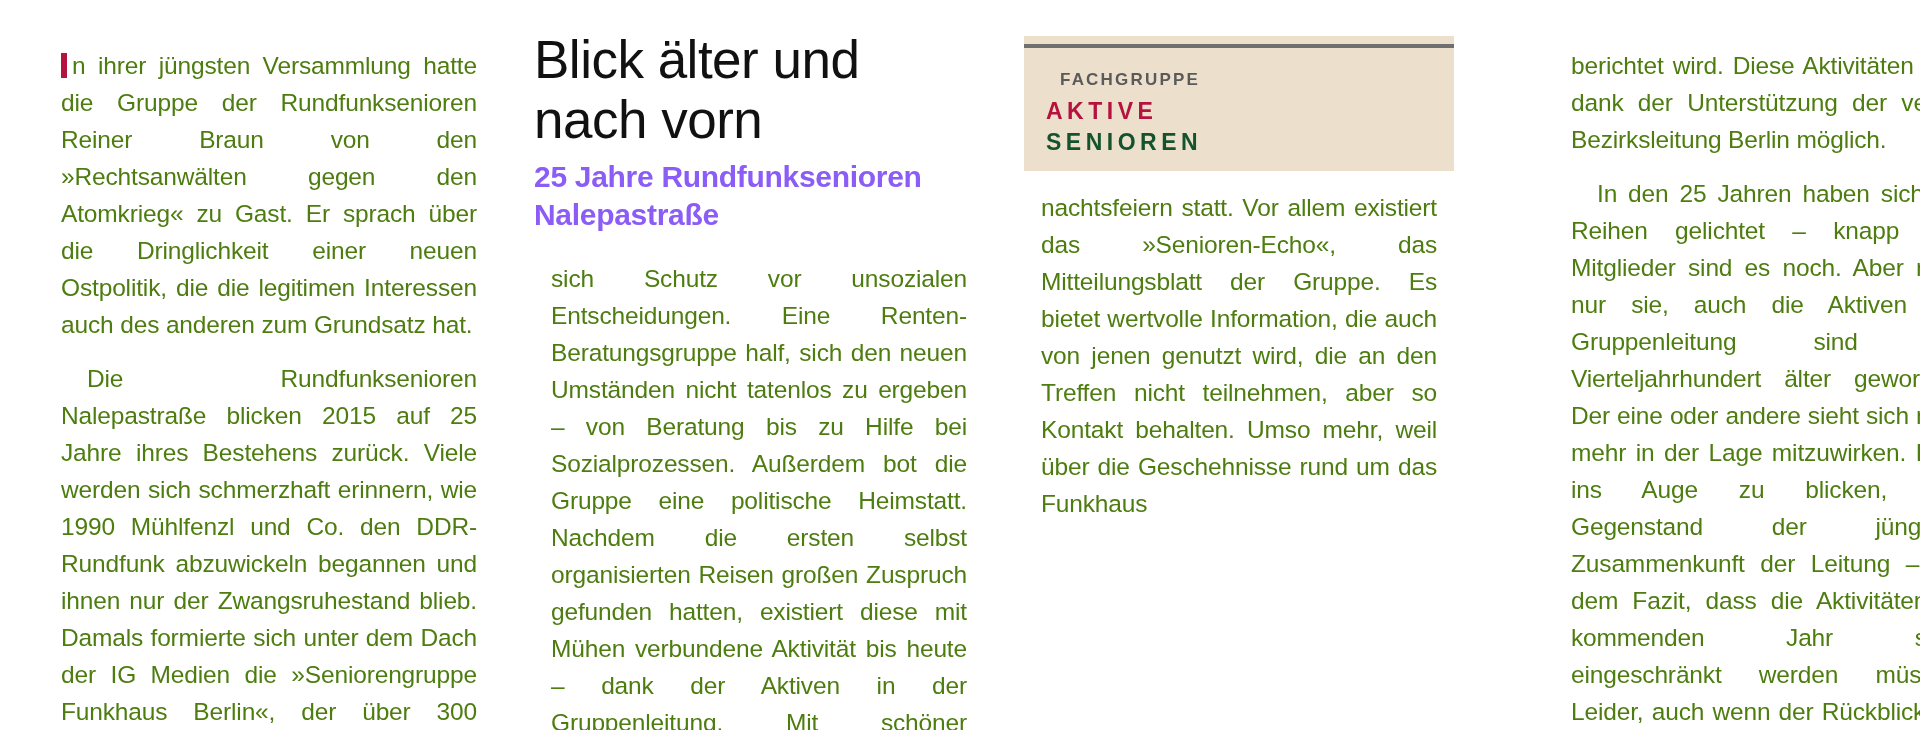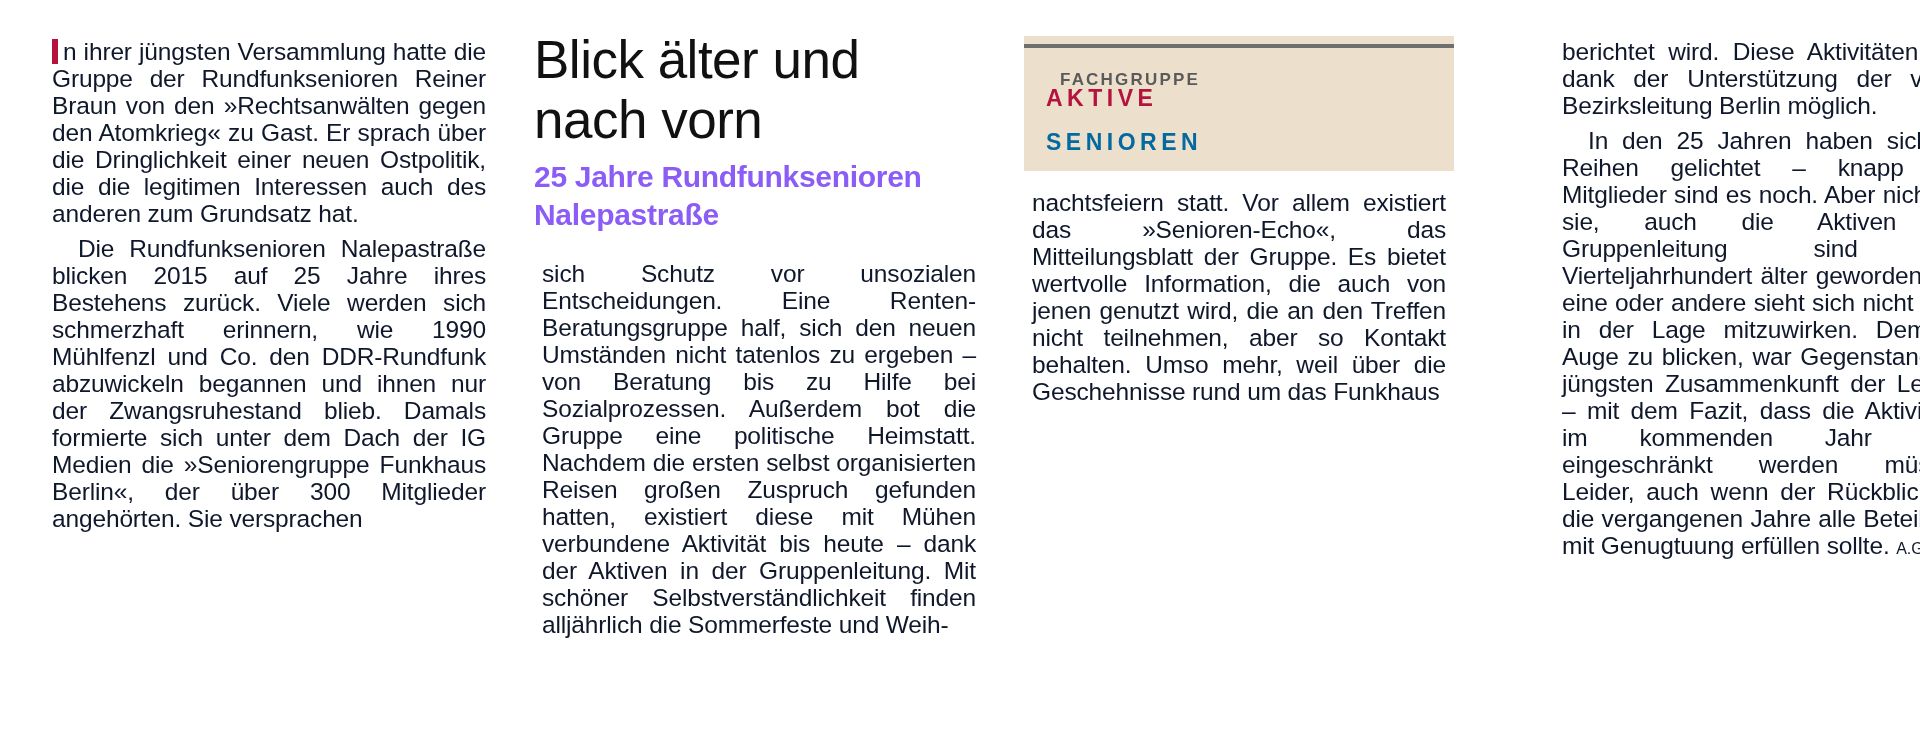--- a/index.html
+++ b/index.html
@@ -38,28 +38,28 @@
   .col-right {
     width: 430px;
     flex: 0 0 430px;
   }
   .col-spacer {
     flex: 0 0 20px;
   }
 
   
   p.body {
-    margin: 8px;
+    margin: 17px;
     font-size: 24.5px;
-    line-height: 27px;
+    line-height: 37px;
     text-align: justify;
     text-justify: inter-word;
     letter-spacing: -0.15px;
     hyphens: manual;
-    color: #0f172a;
+    color: #4d7c0f;
   }
   p.body + p.body {
     text-indent: 26px;
   }
   .dropcap-para {
     position: relative;
   }
   .dropcap-bar {
     display: inline-block;
     width: 6px;
@@ -110,34 +110,34 @@
     left: 36px;
     top: 34px;
     font-size: 17px;
     letter-spacing: 2.2px;
     font-weight: 700;
     color: #5a5a5a;
   }
   .logo-aktive {
     position: absolute;
     left: 22px;
-    top: 49px;
+    top: 62px;
     font-size: 23px;
     font-weight: 700;
     letter-spacing: 4.5px;
     color: #b5123e;
   }
   .logo-senioren {
     position: absolute;
     left: 22px;
     top: 93px;
     font-size: 23px;
     font-weight: 700;
     letter-spacing: 4.5px;
-    color: #0369a1;
+    color: #14532d;
   }
   .logo-monogram {
     position: absolute;
     right: 6px;
     top: -36px;
     font-size: 175px;
     font-weight: 700;
     font-style: italic;
     color: #9a9a9a;
     font-family: "Liberation Serif", serif;

